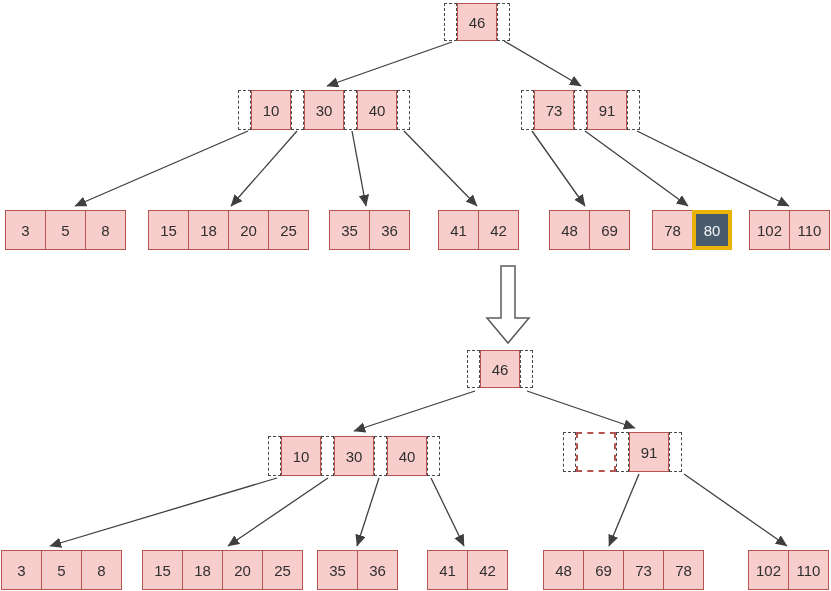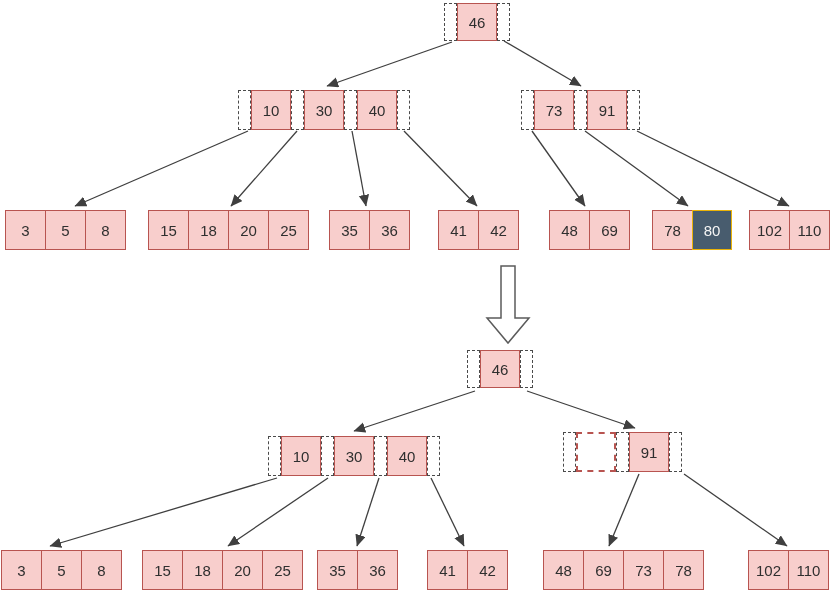--- a/index.html
+++ b/index.html
@@ -9,21 +9,21 @@
   }
   #arrows-layer { position:absolute; left:0; top:0; pointer-events:none; }
   .node { position:absolute; display:flex; align-items:center; }
   .cell {
     box-sizing:border-box; display:flex; align-items:center; justify-content:center;
     font-size:15px; color:#2f2f2f; background:#ffffff; height:100%;
   }
   .cell-key, .cell-leaf { background:var(--cell-fill); border:1px solid var(--cell-border); }
   .cell-leaf + .cell-leaf, .cell-leaf + .cell-hl, .cell-hl + .cell-leaf { margin-left:-1px; }
   .cell-ptr { background:#ffffff; border:1px dashed var(--pointer-border); }
-  .cell-hl { background:var(--highlight-fill); border:1px solid #eab308; color:var(--highlight-text); }
+  .cell-hl { background:var(--highlight-fill); border:4px solid #eab308; color:var(--highlight-text); }
   .cell-removed { background:#ffffff; border:2px dashed var(--removed-border); }
 </style>
 </head>
 <body>
 
 <div id="stage">
   <svg id="arrows-layer" width="831" height="591" viewBox="0 0 831 591">
     <defs>
       <marker id="ah" markerWidth="11" markerHeight="9" refX="8.6" refY="4" orient="auto">
         <path d="M0,0 L9,4 L0,8 z" fill="#3f3f3f"></path>

